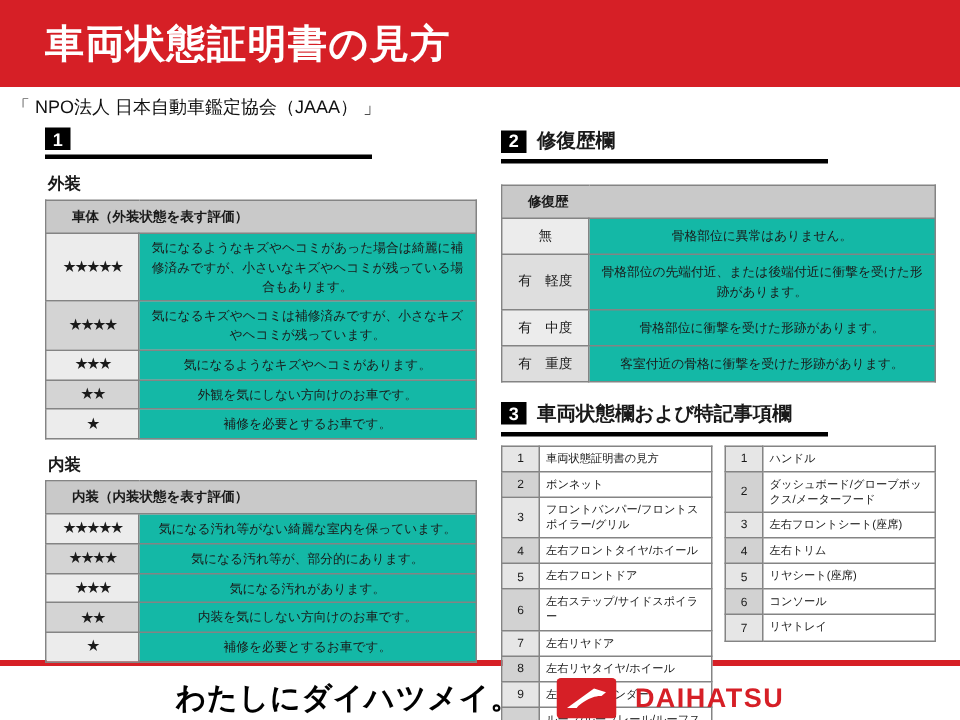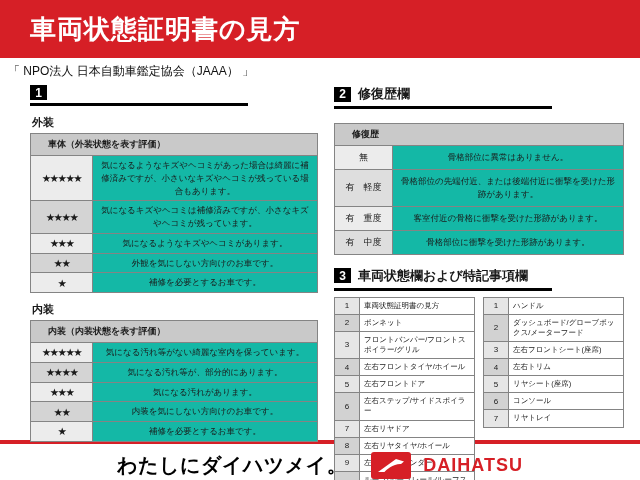--- a/index.html
+++ b/index.html
@@ -167,26 +167,26 @@
       <tbody>
         <tr>
             <td class="rlabel">無</td>
             <td class="desc">骨格部位に異常はありません。</td>
           </tr>
         <tr>
             <td class="rlabel">有　軽度</td>
             <td class="desc">骨格部位の先端付近、または後端付近に衝撃を受けた形跡があります。</td>
           </tr>
         <tr>
+            <td class="rlabel">有　中度</td>
+            <td class="desc">骨格部位に衝撃を受けた形跡があります。</td>
+          </tr>
+        <tr>
             <td class="rlabel">有　重度</td>
             <td class="desc">客室付近の骨格に衝撃を受けた形跡があります。</td>
-          </tr>
-        <tr>
-            <td class="rlabel">有　中度</td>
-            <td class="desc">骨格部位に衝撃を受けた形跡があります。</td>
           </tr>
       </tbody>
     </table>
 
     <div class="sec-head sec3-head">
       <span class="badge">3</span>
       <span class="sec-title">車両状態欄および特記事項欄</span>
     </div>
 
     <div class="spec-wrap">

